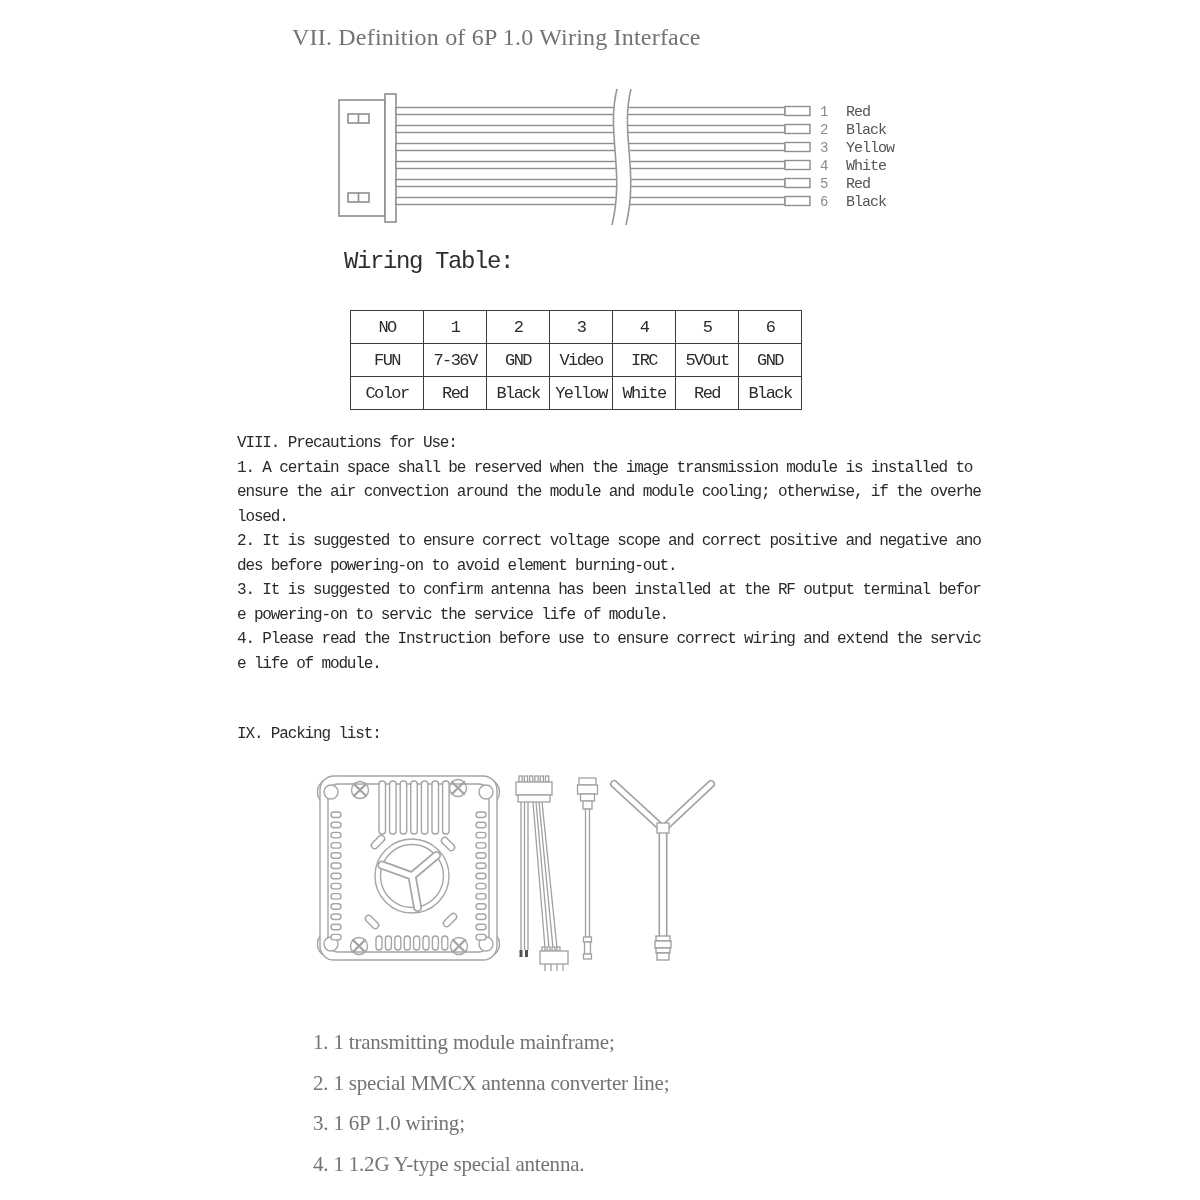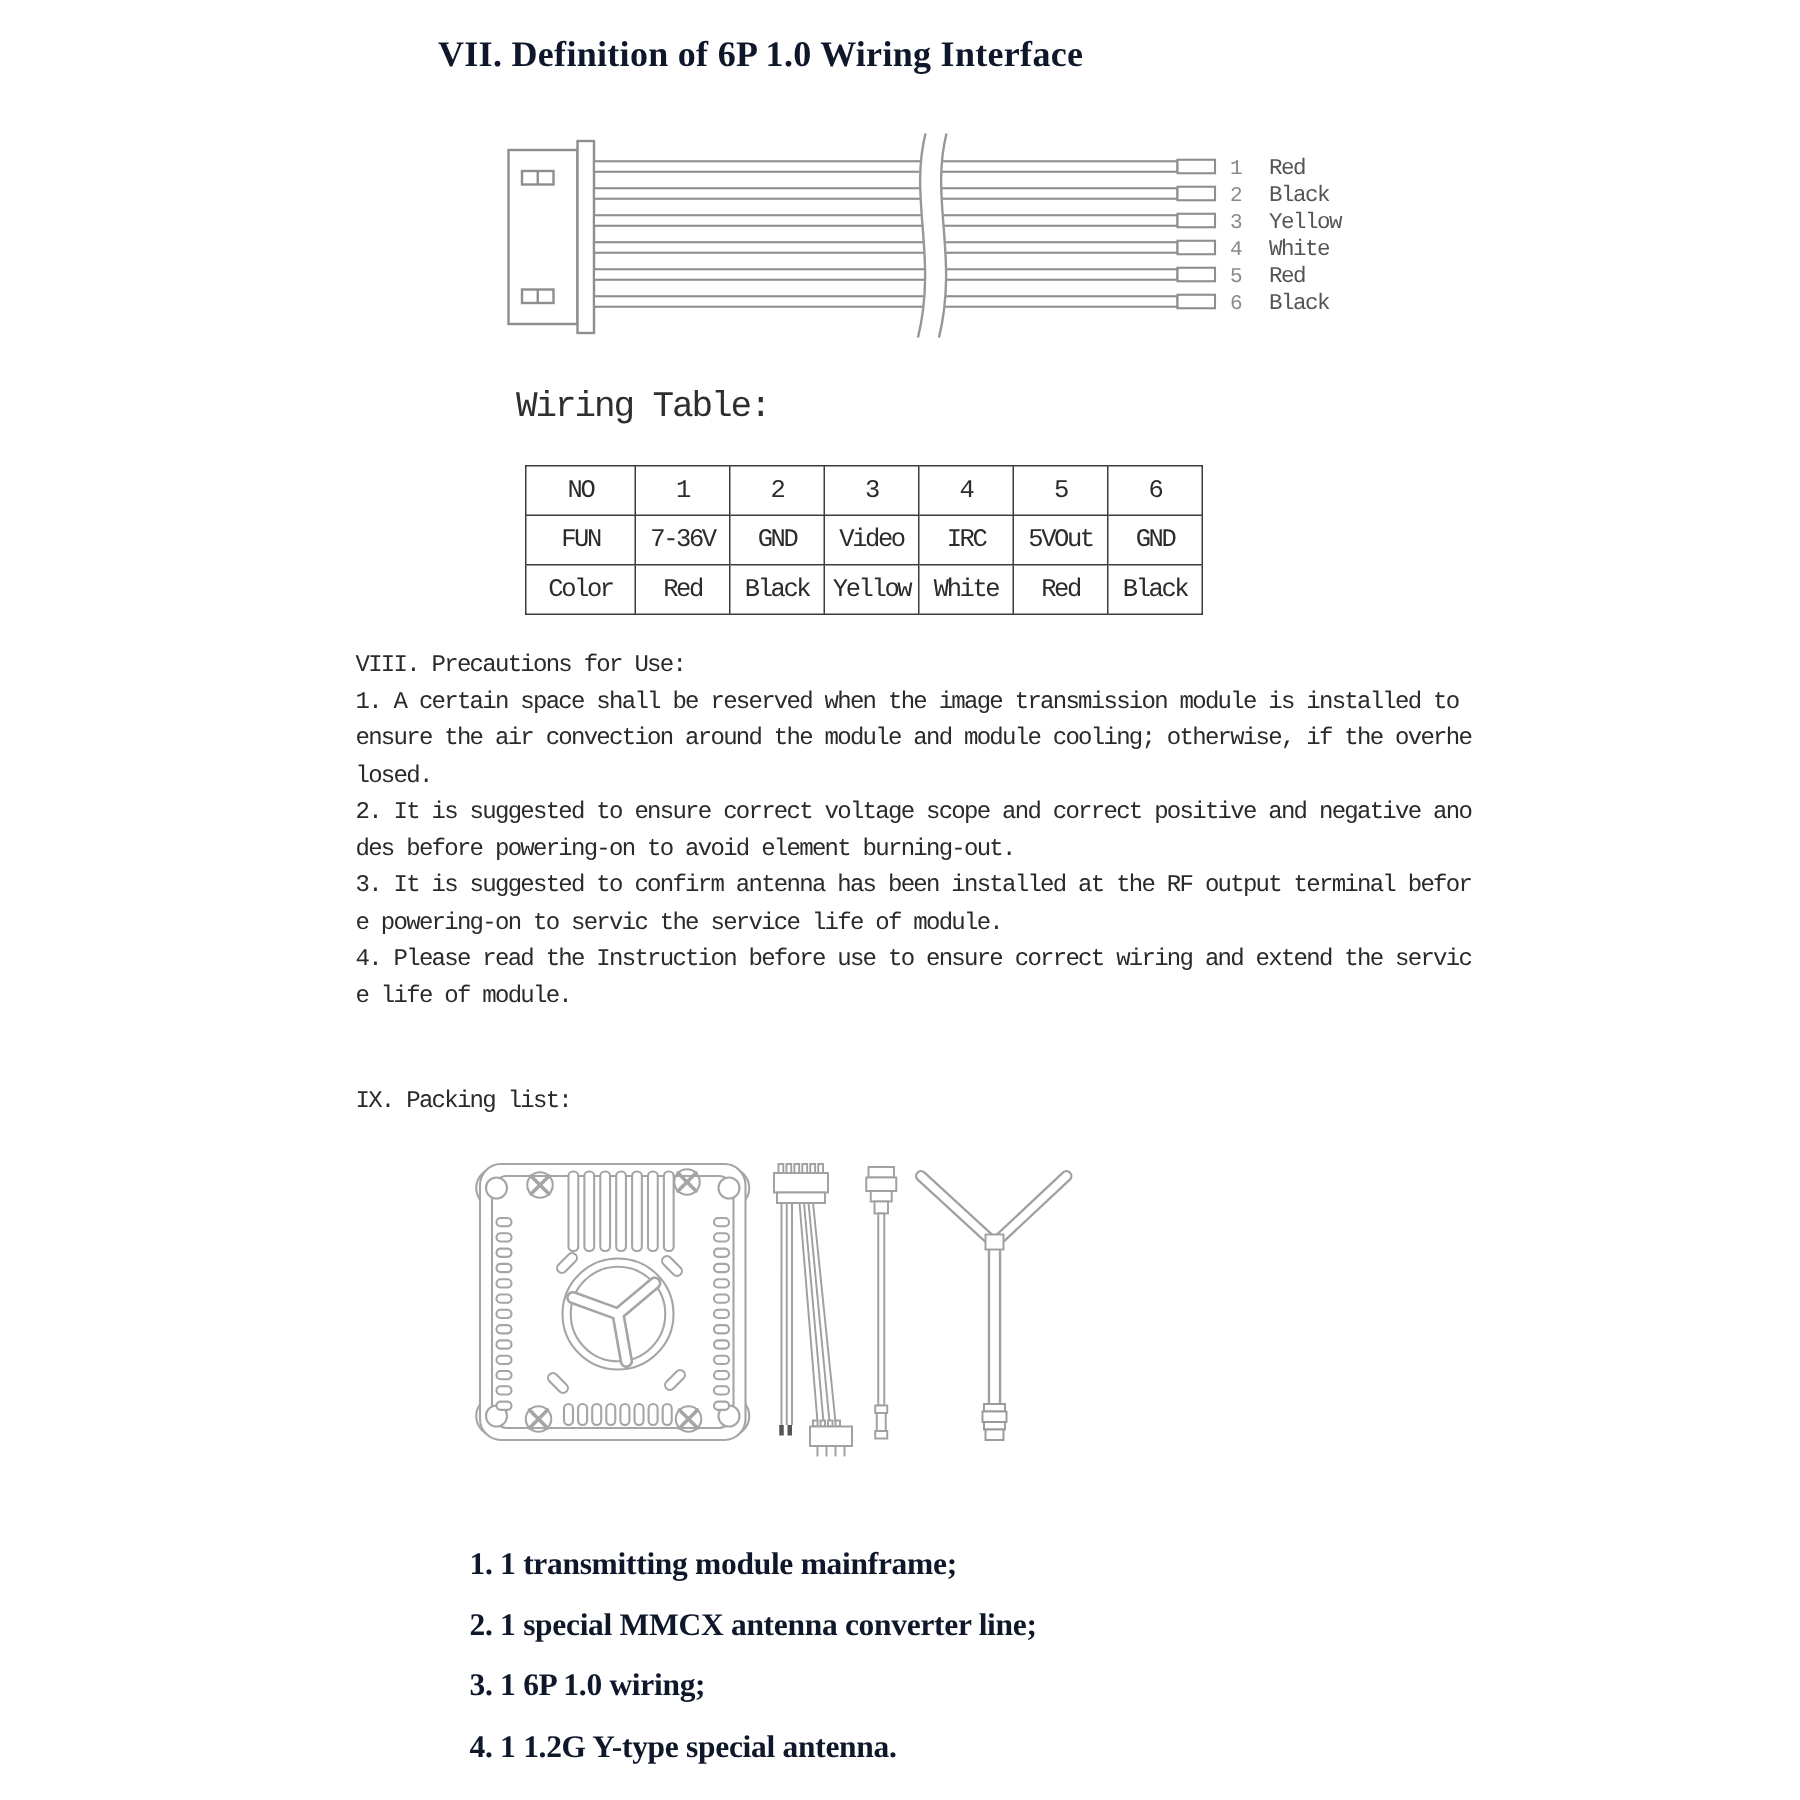--- a/index.html
+++ b/index.html
@@ -4,27 +4,27 @@
 <style>
   html,body{margin:0;padding:0;background:#e8e8e8;}
   #page{
     position:relative;width:1200px;height:1200px;background:#ffffff;
     font-family:"Liberation Mono","DejaVu Sans Mono",monospace;color:#262626;
     overflow:hidden;margin:0 auto;
   }
   .abs{position:absolute;}
   
   .serif-bold{
-    font-family:"Liberation Serif","DejaVu Serif",serif;font-weight:bold;color:#0f172a;
+    font-family:"Liberation Serif","DejaVu Serif",serif;font-weight:normal;color:#737373;
   }
   #doc-title{left:292px;top:24px;font-size:24px;letter-spacing:.2px;}
   
   #wiring-diagram{left:325px;top:83px;}
   
-  #wiring-table-heading{left:344px;top:258px;font-size:24px;letter-spacing:-1.4px;color:#2e2e2e;text-align:center;}
+  #wiring-table-heading{left:344px;top:248px;font-size:24px;letter-spacing:-1.4px;color:#2e2e2e;text-align:center;}
   
   #wiring-table{left:350px;top:310px;border-collapse:collapse;table-layout:fixed;}
   #wiring-table td{
     border:1.6px solid #3c3c3c;height:32px;text-align:center;vertical-align:middle;
     font-size:17px;letter-spacing:-1.6px;color:#2b2b2b;padding:0;overflow:visible;white-space:nowrap;
   }
   .col-label{width:72px;}
   .col-val{width:62px;}
   
   #precautions{left:237px;top:431px;width:760px;font-size:16px;letter-spacing:-1.15px;

